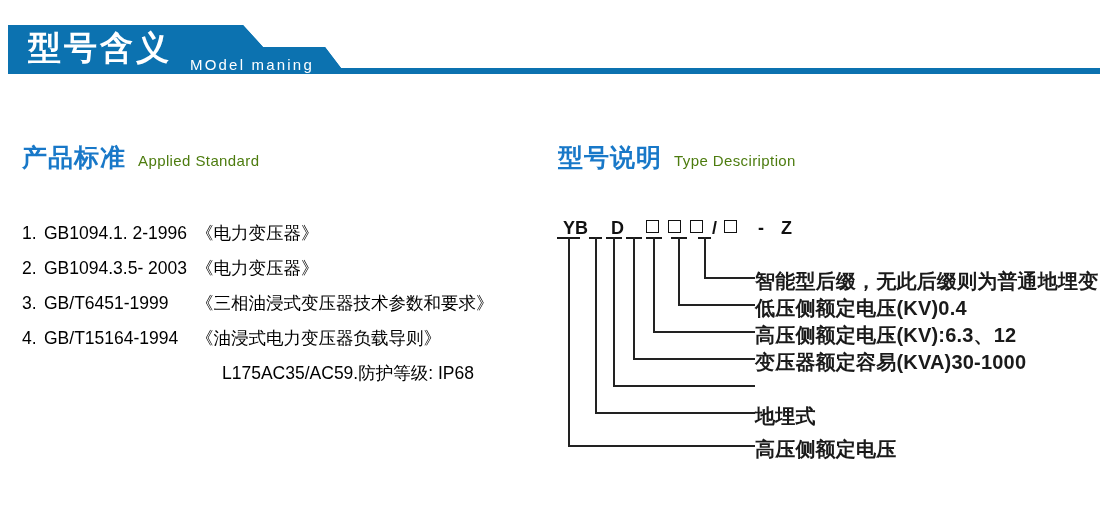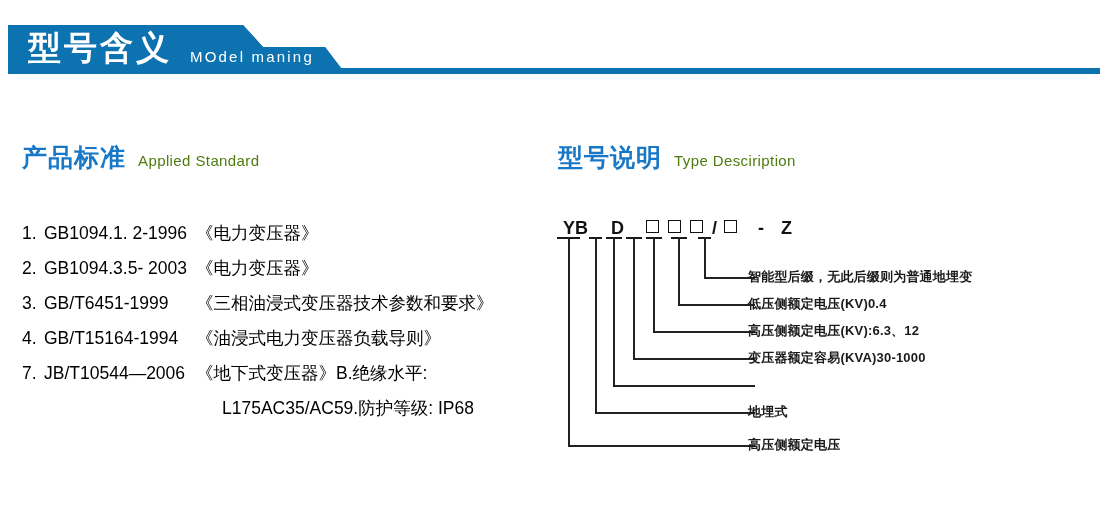--- a/index.html
+++ b/index.html
@@ -12,21 +12,21 @@
   }
 
   
   #banner{position:absolute;left:0;top:0;width:1028px;height:100px;}
   #banner-title{
     position:absolute;left:28px;top:28px;
     font-size:33px;font-weight:bold;color:#ffffff;
     letter-spacing:3px;line-height:40px;white-space:nowrap;
   }
   #banner-subtitle{
-    position:absolute;left:190px;top:48px;
+    position:absolute;left:190px;top:56px;
     font-size:15px;color:#ffffff;letter-spacing:2.2px;
     white-space:nowrap;font-weight:normal;
   }
 
   
   .sec-head{position:absolute;white-space:nowrap;}
   .sec-head .cn{
     font-size:25px;font-weight:bold;color:#1878C8;letter-spacing:1px;
     vertical-align:baseline;
   }
@@ -68,22 +68,22 @@
   
   .tick{position:absolute;width:1.6px;background:#1a1a1a;}
   .uline{position:absolute;height:1.6px;background:#1a1a1a;}
 
   
   .vline{position:absolute;width:1.7px;background:#222;}
   .hline{position:absolute;height:1.7px;background:#222;}
 
   
   .mlabel{
-    position:absolute;left:200px;
-    font-size:13px;font-weight:bold;color:#1a1a1a;
+    position:absolute;left:207px;
+    font-size:20px;font-weight:bold;color:#1a1a1a;
     white-space:nowrap;letter-spacing:.2px;
   }
 </style>
 </head>
 <body>
 
 <div id="banner">
   <svg width="1100" height="100" viewBox="0 0 1100 100">
     <path d="M 8,25 L 243,25 L 263,47 L 325,47 L 341,68 L 1100,68 L 1100,74 L 341,74
              L 325,74 L 263,74 L 243,74 L 8,74 Z" fill="#0C72B0"></path>
@@ -115,23 +115,20 @@
   <div class="std-row">
     <span class="std-num">3.</span><span class="std-code">GB/T6451-1999</span><span class="std-name">《三相油浸式变压器技术参数和要求》</span>
   </div>
 
   <div class="std-row">
     <span class="std-num">4.</span><span class="std-code">GB/T15164-1994</span><span class="std-name">《油浸式电力变压器负载导则》</span>
   </div>
 
 
 
-  <div class="std-row">
-    <span class="std-num">7.</span><span class="std-code">JB/T10544—2006</span><span class="std-name">《地下式变压器》B.绝缘水平:</span>
-  </div>
 
   <div class="std-cont">L175AC35/AC59.防护等级: IP68</div>
 </div>
 
 <div id="model">
 
   <div id="code-line">
     <span>YB</span><span style="width:9px"></span><span>D</span><span style="width:8px"></span><span class="box-glyph"></span><span class="box-glyph"></span><span class="box-glyph"></span><span>/</span><span class="box-glyph"></span><span style="width:5px"></span><span>-</span><span style="width:3px"></span><span>Z</span>
   </div>
 

